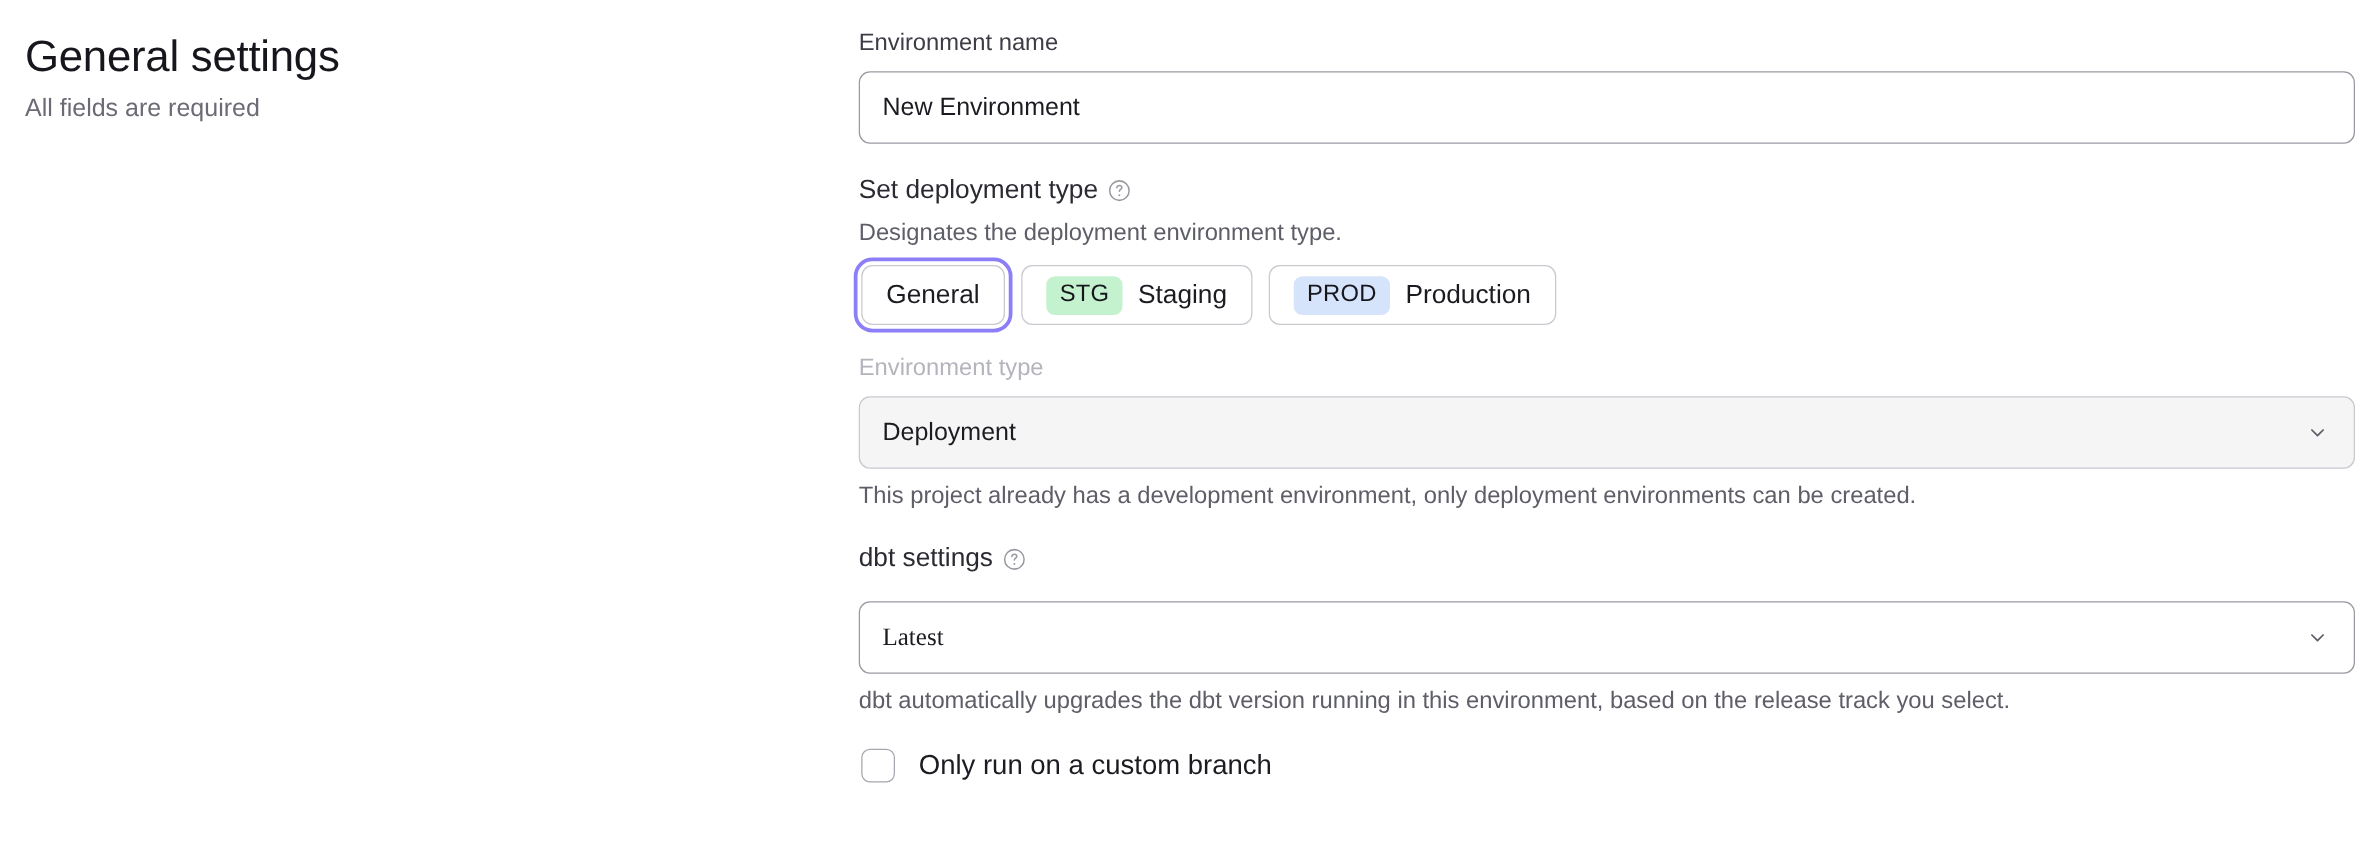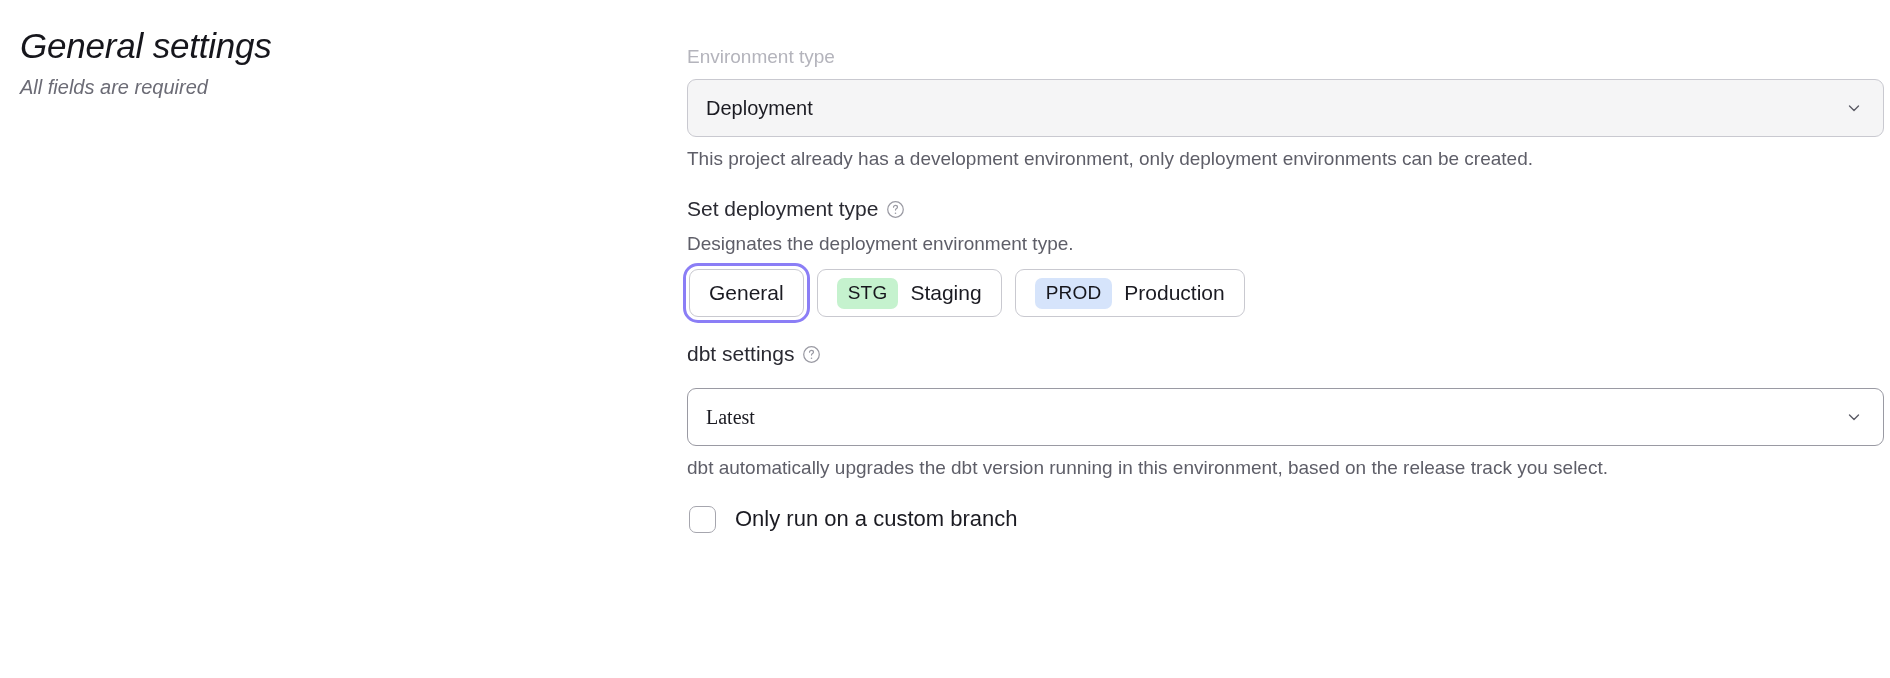--- a/index.html
+++ b/index.html
@@ -26,21 +26,20 @@
     align-items: flex-start;
   }
 
   
   .left-col {
     width: 687px;
     flex: 0 0 687px;
     box-sizing: border-box;
     padding-left: 20px;
     padding-top: 10px;
-    font-style: italic;
   }
   .page-title {
     font-size: 35px;
     line-height: 44px;
     font-weight: 400;
     color: #16161c;
     letter-spacing: -0.2px;
     margin: 0;
   }
   .page-subtitle {
@@ -227,32 +226,23 @@
 
 <div class="page">
 
   <div class="left-col">
     <h1 class="page-title">General settings</h1>
     <p class="page-subtitle">All fields are required</p>
   </div>
 
   <div class="right-col">
 
-
-    <div class="field-block mt-block">
-      <span class="field-label disabled">Environment type</span>
-      <div class="select-wrap">
-        <div class="select-box">Deployment</div>
-        <span class="chev">
-          <svg viewBox="0 0 16 16" fill="none" xmlns="http://www.w3.org/2000/svg">
-            <path d="M3.5 6 L8 10.5 L12.5 6" stroke="currentColor" stroke-width="1.4" stroke-linecap="round" stroke-linejoin="round"></path>
-          </svg>
-        </span>
-      </div>
-      <p class="helper-text">This project already has a development environment, only deployment environments can be created.</p>
+    <div class="field-block">
+      <span class="field-label">Environment name</span>
+      <input class="text-input" type="text" value="New Environment" style="">
     </div>
 
     <div class="field-block">
       <div class="section-heading">
         <span>Set deployment type</span>
         <span class="help-icon">
           <svg viewBox="0 0 20 20" fill="none" xmlns="http://www.w3.org/2000/svg">
             <circle cx="10" cy="10" r="8.2" stroke="currentColor" stroke-width="1.3"></circle>
             <path d="M7.9 7.6c0-1.1.95-1.95 2.1-1.95 1.15 0 2.05.8 2.05 1.85 0 1.55-2.05 1.5-2.05 3.05" stroke="currentColor" stroke-width="1.3" stroke-linecap="round"></path>
             <circle cx="10" cy="13.9" r="0.85" fill="currentColor"></circle>
@@ -269,20 +259,33 @@
           <span class="badge badge-stg">STG</span>
           <span>Staging</span>
         </button>
         <button class="choice-btn">
           <span class="badge badge-prod">PROD</span>
           <span>Production</span>
         </button>
       </div>
     </div>
 
+    <div class="field-block mt-block">
+      <span class="field-label disabled">Environment type</span>
+      <div class="select-wrap">
+        <div class="select-box">Deployment</div>
+        <span class="chev">
+          <svg viewBox="0 0 16 16" fill="none" xmlns="http://www.w3.org/2000/svg">
+            <path d="M3.5 6 L8 10.5 L12.5 6" stroke="currentColor" stroke-width="1.4" stroke-linecap="round" stroke-linejoin="round"></path>
+          </svg>
+        </span>
+      </div>
+      <p class="helper-text">This project already has a development environment, only deployment environments can be created.</p>
+    </div>
+
     <div class="field-block">
       <div class="section-heading">
         <span>dbt settings</span>
         <span class="help-icon">
           <svg viewBox="0 0 20 20" fill="none" xmlns="http://www.w3.org/2000/svg">
             <circle cx="10" cy="10" r="8.2" stroke="currentColor" stroke-width="1.3"></circle>
             <path d="M7.9 7.6c0-1.1.95-1.95 2.1-1.95 1.15 0 2.05.8 2.05 1.85 0 1.55-2.05 1.5-2.05 3.05" stroke="currentColor" stroke-width="1.3" stroke-linecap="round"></path>
             <circle cx="10" cy="13.9" r="0.85" fill="currentColor"></circle>
           </svg>
         </span>

